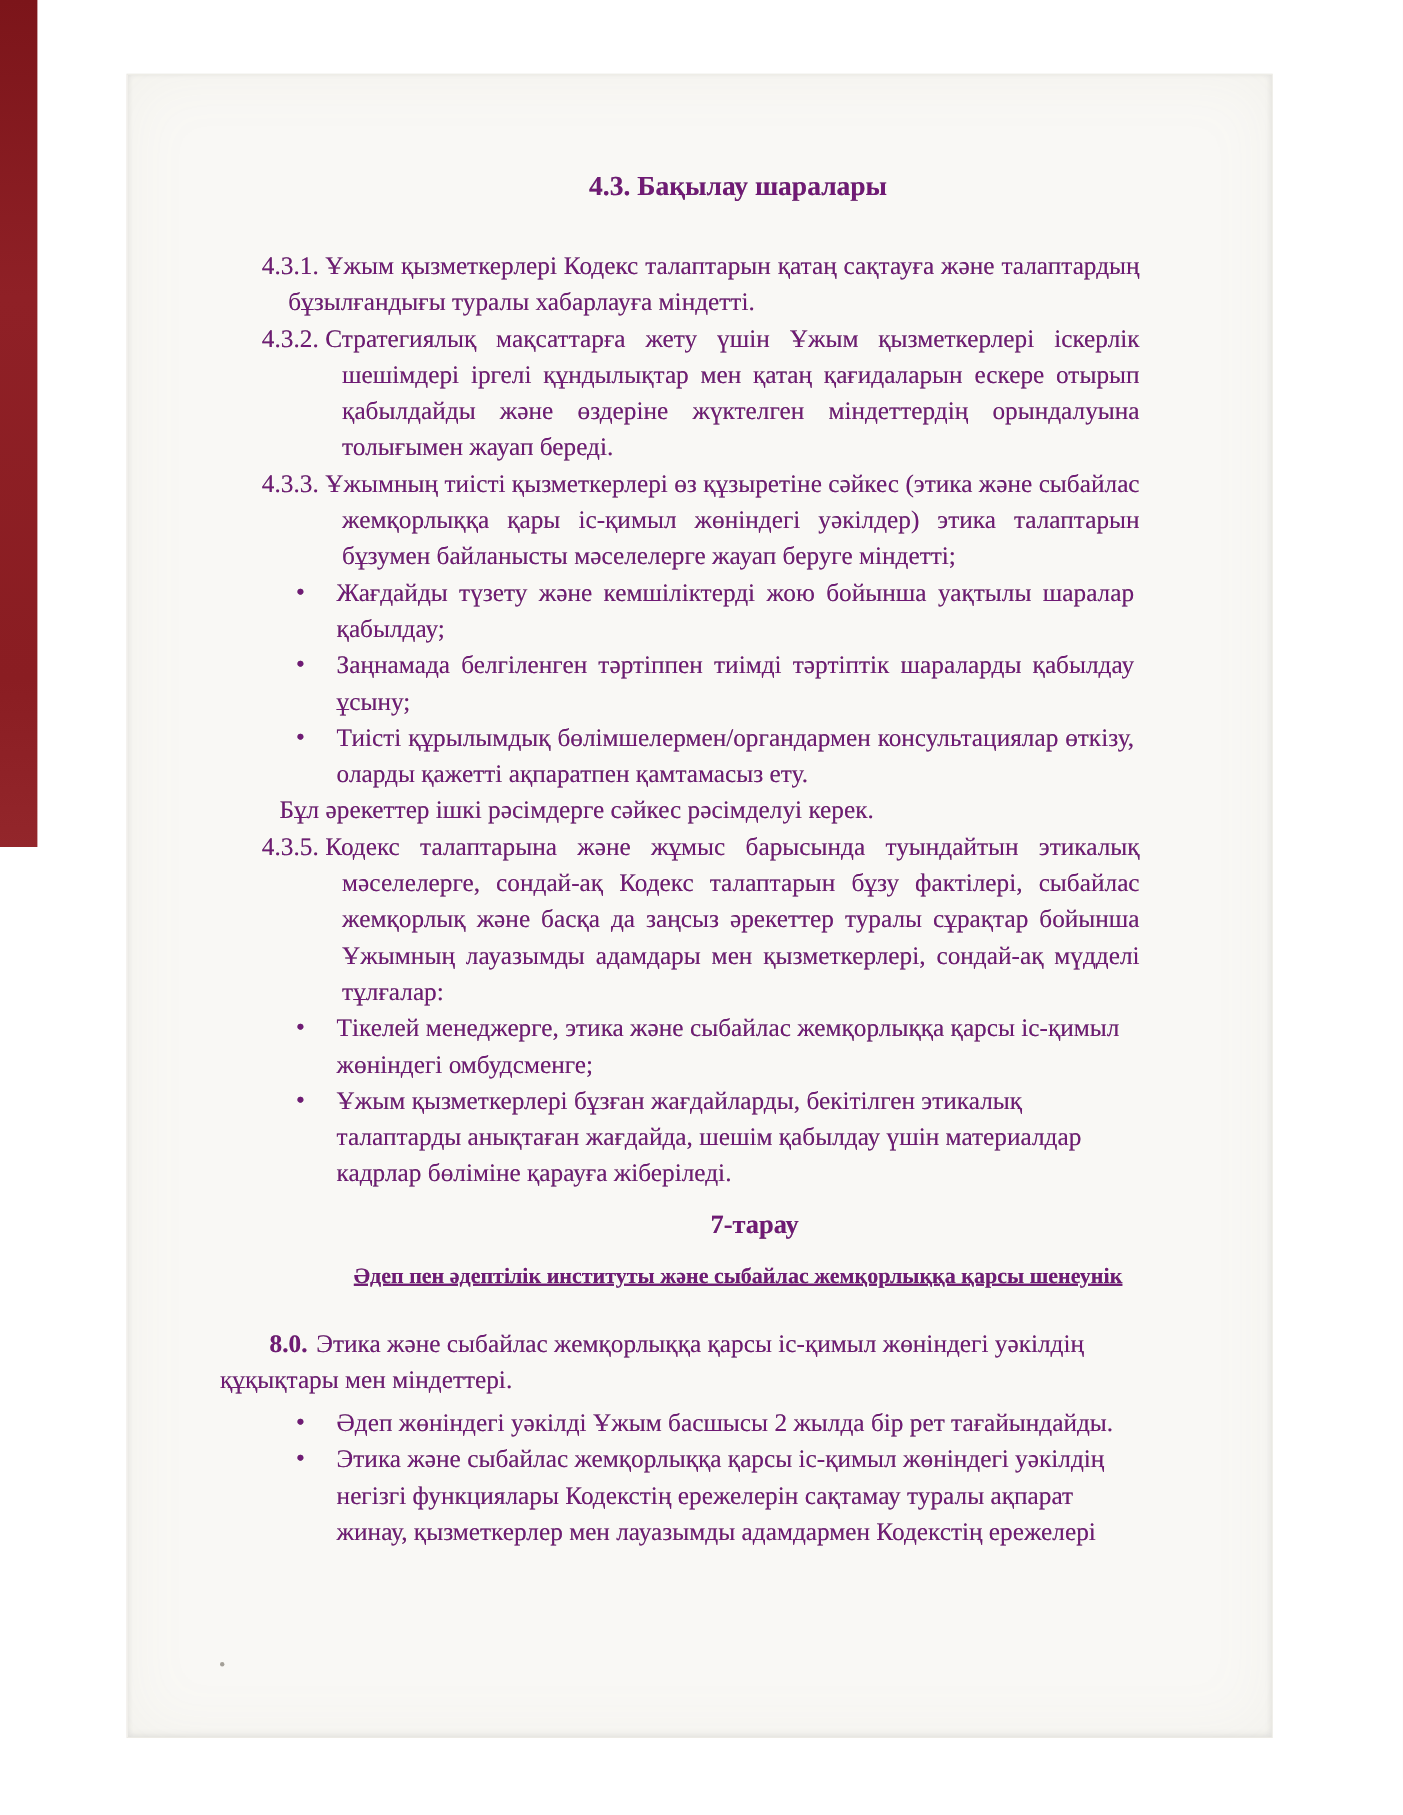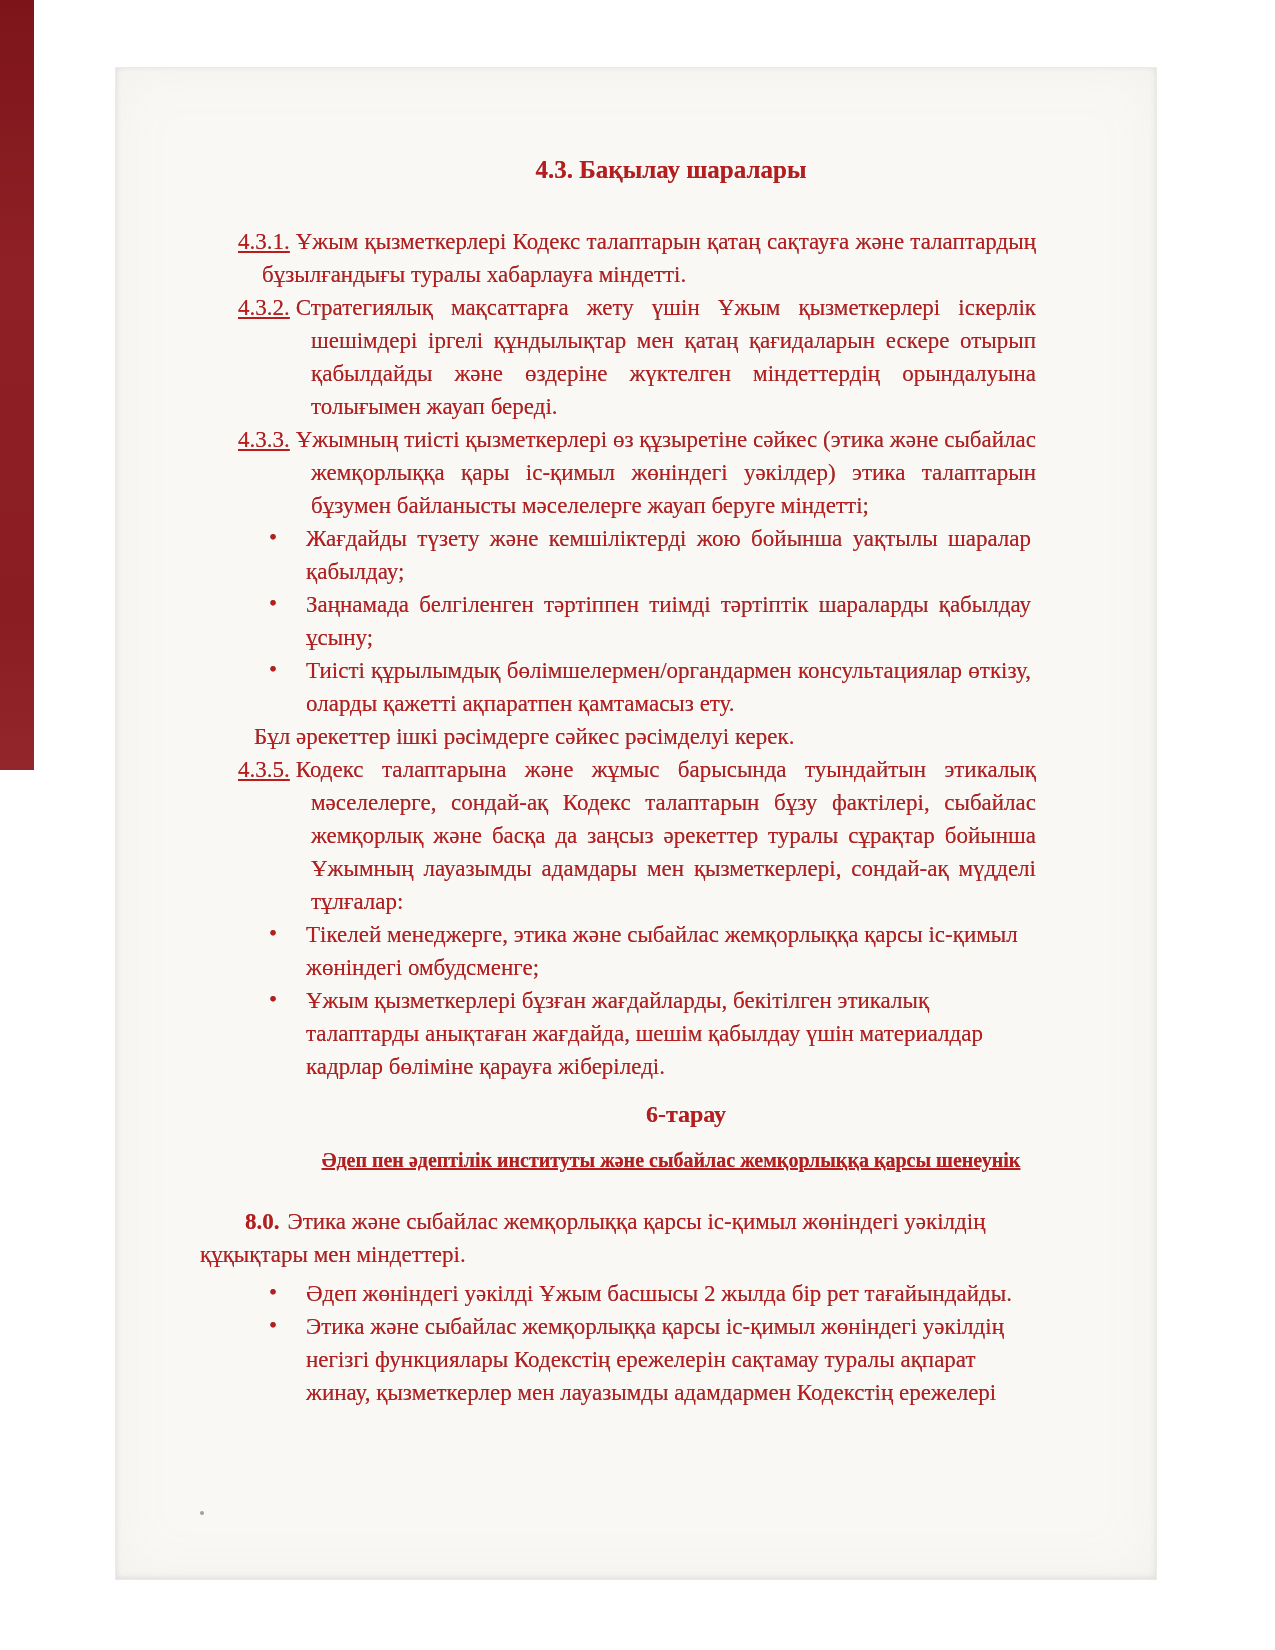--- a/index.html
+++ b/index.html
@@ -16,31 +16,31 @@
   #page{
     position:absolute;left:115px;top:67px;width:1042px;height:1513px;
     background:#f9f8f5;
     border:1px solid #eceae4;
     box-shadow:inset 0 0 60px rgba(160,150,125,0.07),
                inset -2px 0 6px rgba(0,0,0,0.035),
                inset 0 -3px 7px rgba(0,0,0,0.045),
                inset 2px 0 5px rgba(0,0,0,0.03);
     box-sizing:border-box;
     padding-top:85px;
-    color:#b91c1c;
+    color:#701a75;
     font-size:23px;line-height:33px;
     text-shadow:0 0 0.6px rgba(45,45,45,0.55);
   }
   .centered{text-align:center;font-weight:bold;}
   #section-title{font-size:25px;line-height:33px;margin:0 0 39px 0;padding-left:70px;}
   .clause{
     margin:0 0 0 195px;width:725px;text-align:justify;text-indent:-73px;
   }
   .clause.first{margin-left:146px;width:774px;text-indent:-24px;}
-  .clause .num{margin-right:6px;text-decoration:underline;}
+  .clause .num{margin-right:6px;}
   ul.bullets{list-style:none;margin:0 0 0 190px;padding:0;width:725px;}
   ul.bullets.justified{text-align:justify;}
   ul.bullets li{position:relative;padding-left:0;margin:0;}
   ul.bullets .dot{position:absolute;left:-37px;top:-1px;}
   #note-line{margin:0 0 0 138px;width:782px;}
   #chapter-label{font-size:24px;line-height:33px;margin:15px 0 0 0;padding-left:100px;}
   #chapter-title{
     font-size:20px;line-height:33px;margin:13px auto 0 auto;
     width:830px;padding-left:70px;text-decoration:underline;
   }
@@ -101,21 +101,21 @@
       <li>
         <span class="dot">•</span>
         <span>Тікелей менеджерге, этика және сыбайлас жемқорлыққа қарсы іс-қимыл жөніндегі омбудсменге;</span>
       </li>
       <li>
         <span class="dot">•</span>
         <span>Ұжым қызметкерлері бұзған жағдайларды, бекітілген этикалық талаптарды анықтаған жағдайда, шешім қабылдау үшін материалдар кадрлар бөліміне қарауға жіберіледі.</span>
       </li>
     </ul>
 
-    <div id="chapter-label" class="centered">6-тарау</div>
+    <div id="chapter-label" class="centered">7-тарау</div>
 
     <div id="chapter-title" class="centered">Әдеп пен әдептілік институты және сыбайлас жемқорлыққа қарсы шенеунік</div>
 
     <p id="clause-5-1">
       <span class="num">8.0.</span><span>Этика және сыбайлас жемқорлыққа қарсы іс-қимыл жөніндегі уәкілдің құқықтары мен міндеттері.</span>
     </p>
 
     <ul id="bullets-5-1" class="bullets">
       <li>
         <span class="dot">•</span>

